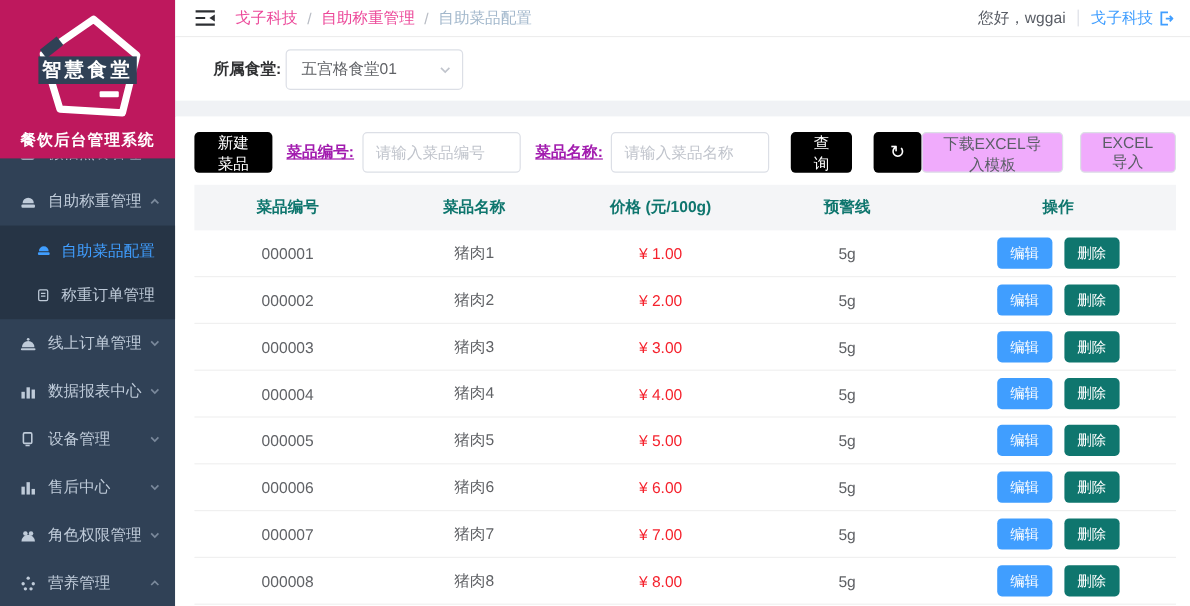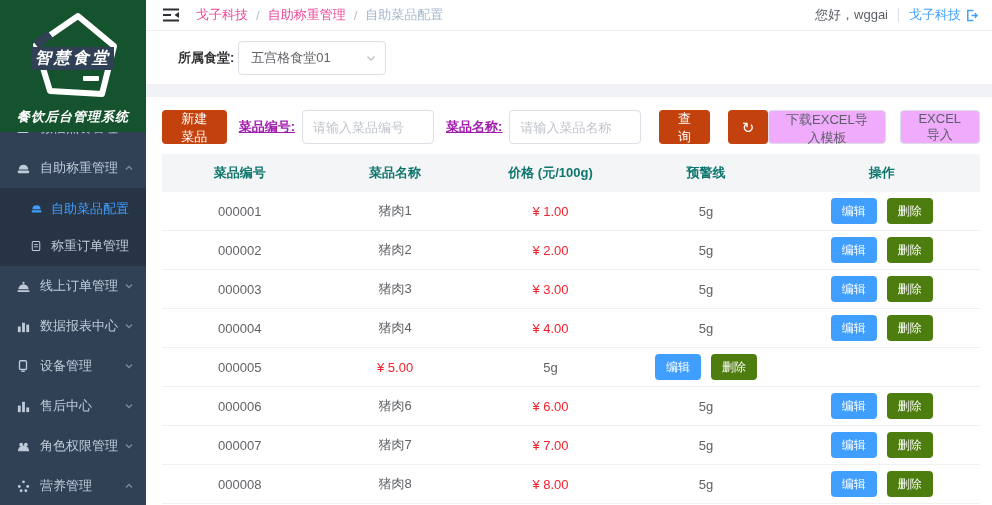--- a/index.html
+++ b/index.html
@@ -2,21 +2,21 @@
 <html><head>
 <meta charset="utf-8">
 <style>
   * { margin:0; padding:0; box-sizing:border-box; }
   html,body { width:992px; height:505px; }
   body { font-family:"Liberation Sans","DejaVu Sans",sans-serif; font-size:13px; color:#606266; }
   .app { width:992px; height:505px; display:flex; background:#f0f2f5; overflow:hidden; }
 
   
   .sidebar { width:146px; flex-shrink:0; background:#304156; color:#bfcbd9; display:flex; flex-direction:column; overflow:hidden; }
-  .logo-block { height:132px; position:relative; z-index:3; background:#14532d; flex-shrink:0;font-style:italic; }
+  .logo-block { height:132px; position:relative; z-index:3; background:#be185d; flex-shrink:0; }
   .logo-shape { position:absolute; left:27px; top:12px; width:92px; height:88px; }
   .logo-title { position:absolute; left:50%; top:47px; transform:translateX(-50%); background:#304156; padding:1px 3px; color:#fff; font-size:16px; font-weight:bold; letter-spacing:3px; white-space:nowrap; z-index:2; }
   .logo-dash { position:absolute; left:57%; top:76px; width:16px; height:5px; background:#fff; border-radius:1px; z-index:2; }
   .system-name { position:absolute; bottom:6px; width:100%; text-align:center; color:#fff; font-weight:bold; font-size:13px; letter-spacing:1px; }
   .menu { flex:1; overflow:hidden; position:relative; z-index:1; }
   .menu-item { height:40px; display:flex; align-items:center; padding:0 12px 0 15px; font-size:13px; cursor:pointer; }
   .menu-item.cut { margin-top:-24px; }
   .menu-item .mi-icon { width:16px; height:16px; margin-right:9px; flex-shrink:0; display:flex; align-items:center; justify-content:center; }
   .menu-item .mi-label { flex:1; white-space:nowrap; overflow:hidden; }
   .chev { width:10px; height:10px; flex-shrink:0; opacity:.75; }
@@ -42,39 +42,39 @@
   .filter-label { font-weight:bold; color:#303133; }
   .select-box { margin-left:4px; width:148px; height:34px; border:1px solid #dcdfe6; border-radius:4px; background:#fff; display:flex; align-items:center; padding:0 8px 0 12px; color:#606266; cursor:pointer; }
   .select-box .sel-val { flex:1; font-size:13px; }
   .sel-chev { color:#c0c4cc; }
 
   .gray-gap { height:13px; background:#f0f2f5; flex-shrink:0; }
 
   .card { flex:1; background:#fff; padding:13px 12px 0 16px; overflow:hidden; }
   .toolbar { display:flex; align-items:center; height:34px; margin-bottom:10px; }
   .btn { height:34px; border:none; border-radius:4px; font-size:13px; cursor:pointer; font-family:inherit; }
-  .btn-primary { background:#c2410c; color:#fff; padding:0 14px; }
+  .btn-primary { background:#000000; color:#fff; padding:0 14px; }
   .btn-plain { background:#f0abfc; color:#5a5e66; border:1px solid #dcdfe6; padding:0 15px; }
   .tb-label { font-weight:bold; color:#a21caf; margin-left:12px; white-space:nowrap;text-decoration:underline; }
   .tb-input { width:132px; height:34px; margin-left:7px; border:1px solid #dcdfe6; border-radius:4px; padding:0 10px; font-size:13px; color:#606266; font-family:inherit; }
   .tb-input::placeholder { color:#c0c4cc; }
   .btn-query { margin-left:18px; padding:0 16px; }
   .btn-refresh { margin-left:18px; width:42px; font-size:15px; line-height:1; }
   .btn-download { margin-left:auto; }
   .btn-excel { margin-left:14px; }
 
   .table { width:100%; }
   .trow, .thead { display:grid; grid-template-columns:19% 19% 19% 19% 24%; align-items:center; text-align:center; }
   .thead { height:38px; background:#f4f5f7; font-weight:bold; color:#0f766e; font-size:13px; }
   .trow { height:39px; border-bottom:1px solid #f0f0f0; font-size:13px; color:#606266; }
   .td.price { color:#f5222d; }
   .td.ops { display:flex; justify-content:center; gap:10px; }
   .btn-sm { height:26px; padding:0 11px; border:none; border-radius:4px; font-size:12px; color:#fff; cursor:pointer; font-family:inherit; }
   .btn-edit { background:#409eff; }
-  .btn-del { background:#4d7c0f; }
+  .btn-del { background:#0f766e; }
 </style>
 </head>
 <body>
 
 <div class="app">
 
   <aside class="sidebar">
     <div class="logo-block">
       <div class="logo-shape">
         <svg class="ic" viewBox="0 0 92 88" width="92" height="88">
@@ -326,20 +326,21 @@
           <div class="td price">¥ 4.00</div>
           <div class="td">5g</div>
           <div class="td ops">
             <button class="btn-sm btn-edit">编辑</button>
             <button class="btn-sm btn-del">删除</button>
           </div>
         </div>
 
         <div class="trow">
           <div class="td">000005</div>
+          <div class="td">猪肉5</div>
           <div class="td price">¥ 5.00</div>
           <div class="td">5g</div>
           <div class="td ops">
             <button class="btn-sm btn-edit">编辑</button>
             <button class="btn-sm btn-del">删除</button>
           </div>
         </div>
 
         <div class="trow">
           <div class="td">000006</div>

